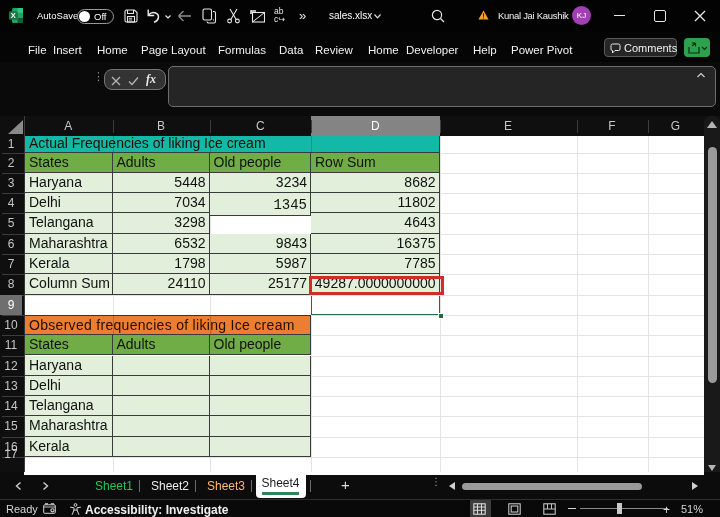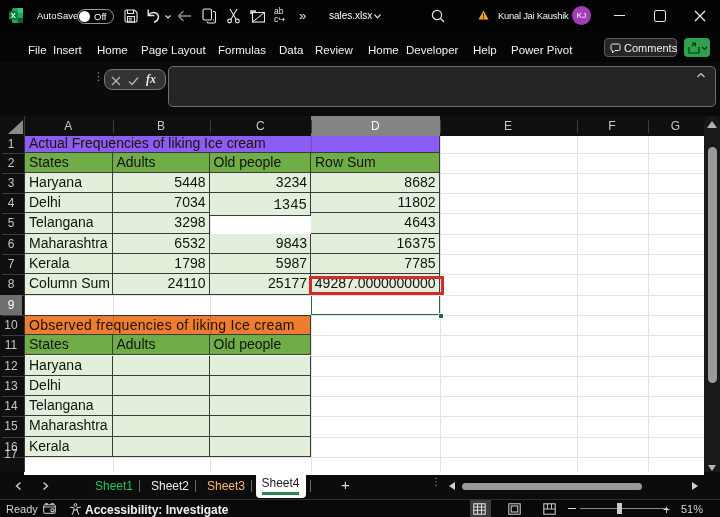--- a/index.html
+++ b/index.html
@@ -230,21 +230,21 @@
 <div class="rowno" style="top:259.8px;height:20.3px;line-height:20.3px;">13</div>
 <div class="abs" style="left:2px;top:280.1px;width:22px;height:1px;background:#3c3c3c;"></div>
 <div class="rowno" style="top:280.1px;height:20.3px;line-height:20.3px;">14</div>
 <div class="abs" style="left:2px;top:300.4px;width:22px;height:1px;background:#3c3c3c;"></div>
 <div class="rowno" style="top:300.4px;height:20.3px;line-height:20.3px;">15</div>
 <div class="abs" style="left:2px;top:320.7px;width:22px;height:1px;background:#3c3c3c;"></div>
 <div class="rowno" style="top:320.7px;height:20.3px;line-height:20.3px;">16</div>
 <div class="abs" style="left:2px;top:341.0px;width:22px;height:1px;background:#3c3c3c;"></div>
 <div class="rowno" style="top:320.7px;height:35.3px;line-height:35.3px;">17</div>
 <div class="abs" style="left:24px;top:0px;width:1px;height:356px;background:#3c3c3c;"></div>
-<div class="cell cl" style="left:24px;top:20px;width:415.5px;height:16.5px;line-height:15.5px;background:#8b5cf6;border-left:1px solid #333;color:#201000;">Actual Frequencies of liking Ice cream</div>
+<div class="cell cl" style="left:24px;top:20px;width:415.5px;height:16.5px;line-height:15.5px;background:#14b8a6;border-left:1px solid #333;color:#201000;">Actual Frequencies of liking Ice cream</div>
 <div class="abs" style="left:112.5px;top:20px;width:1px;height:16.5px;background:rgba(60,40,10,0.25);"></div>
 <div class="abs" style="left:209.5px;top:20px;width:1px;height:16.5px;background:rgba(60,40,10,0.25);"></div>
 <div class="abs" style="left:311px;top:20px;width:1px;height:16.5px;background:rgba(60,40,10,0.25);"></div>
 <div class="cell cl" style="left:24px;top:36.5px;width:88.5px;height:20.3px;line-height:19.3px;background:#71ad47;border-left:1px solid #333;">States</div>
 <div class="cell cl" style="left:112.5px;top:36.5px;width:97.0px;height:20.3px;line-height:19.3px;background:#71ad47;">Adults</div>
 <div class="cell cl" style="left:209.5px;top:36.5px;width:101.5px;height:20.3px;line-height:19.3px;background:#71ad47;">Old people</div>
 <div class="cell cl" style="left:311px;top:36.5px;width:128.5px;height:20.3px;line-height:19.3px;background:#71ad47;">Row Sum</div>
 <div class="cell cl" style="left:24px;top:56.8px;width:88.5px;height:20.3px;line-height:19.3px;background:#e2efda;border-left:1px solid #333;">Haryana</div>
 <div class="cell cr" style="left:112.5px;top:56.8px;width:97.0px;height:20.3px;line-height:19.3px;background:#e2efda;">5448</div>
 <div class="cell cr" style="left:209.5px;top:56.8px;width:101.5px;height:20.3px;line-height:19.3px;background:#e2efda;">3234</div>

